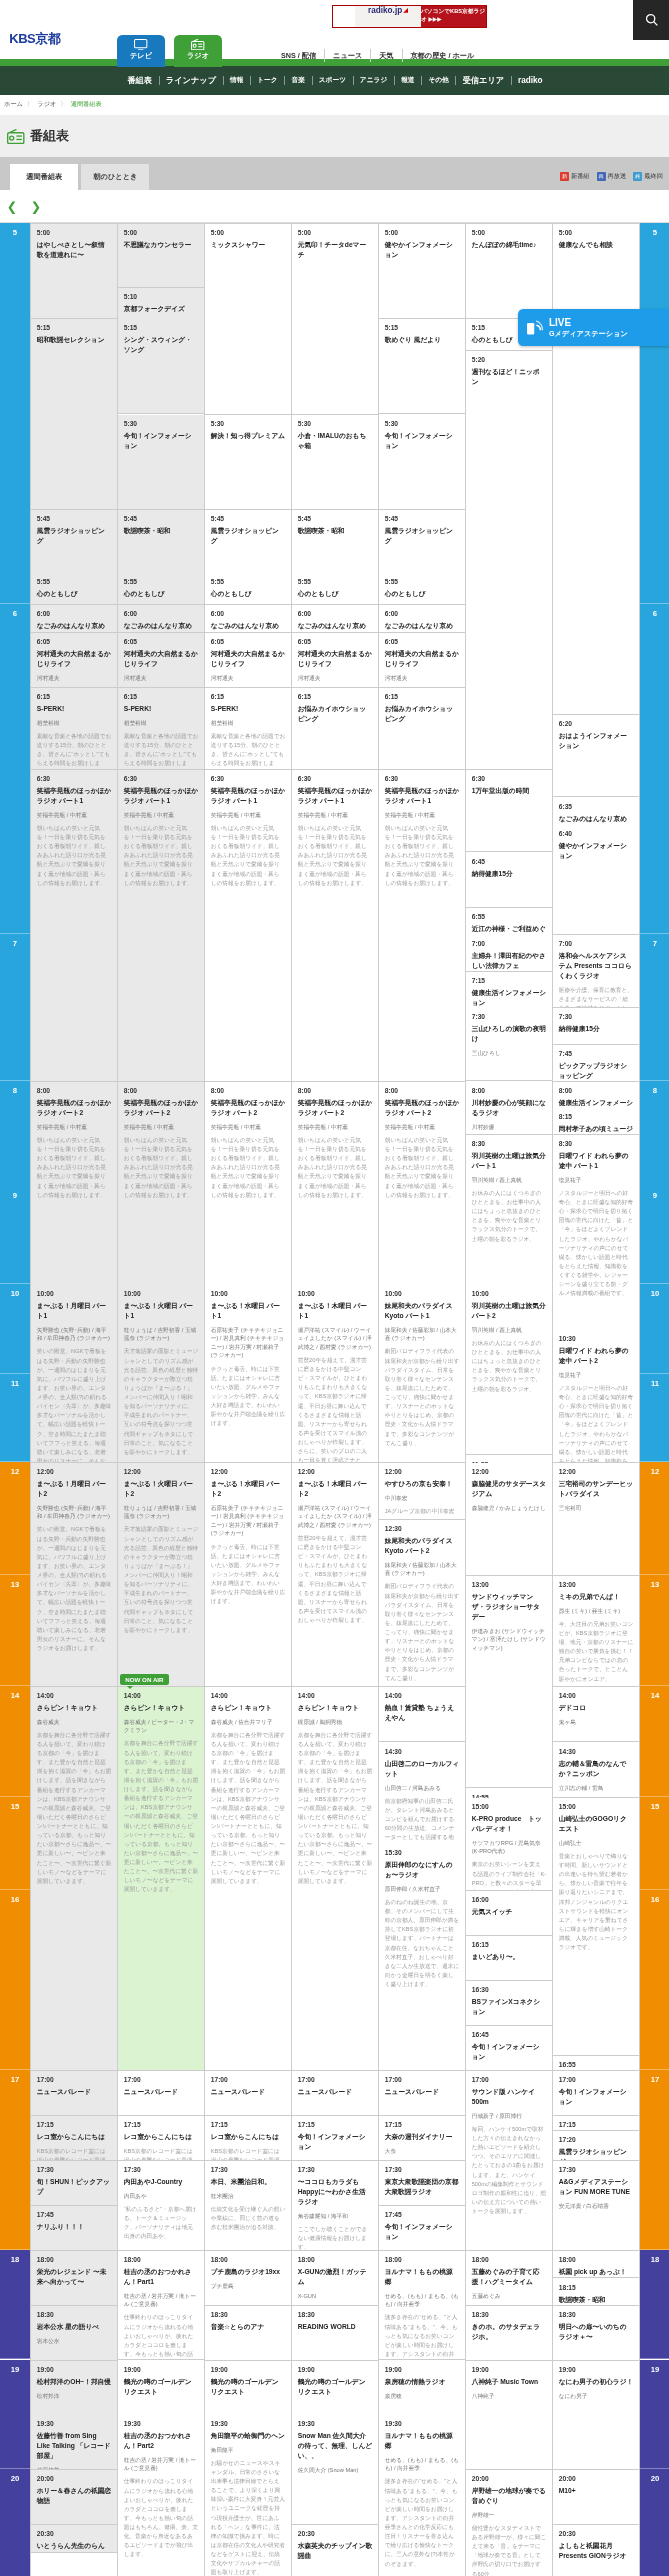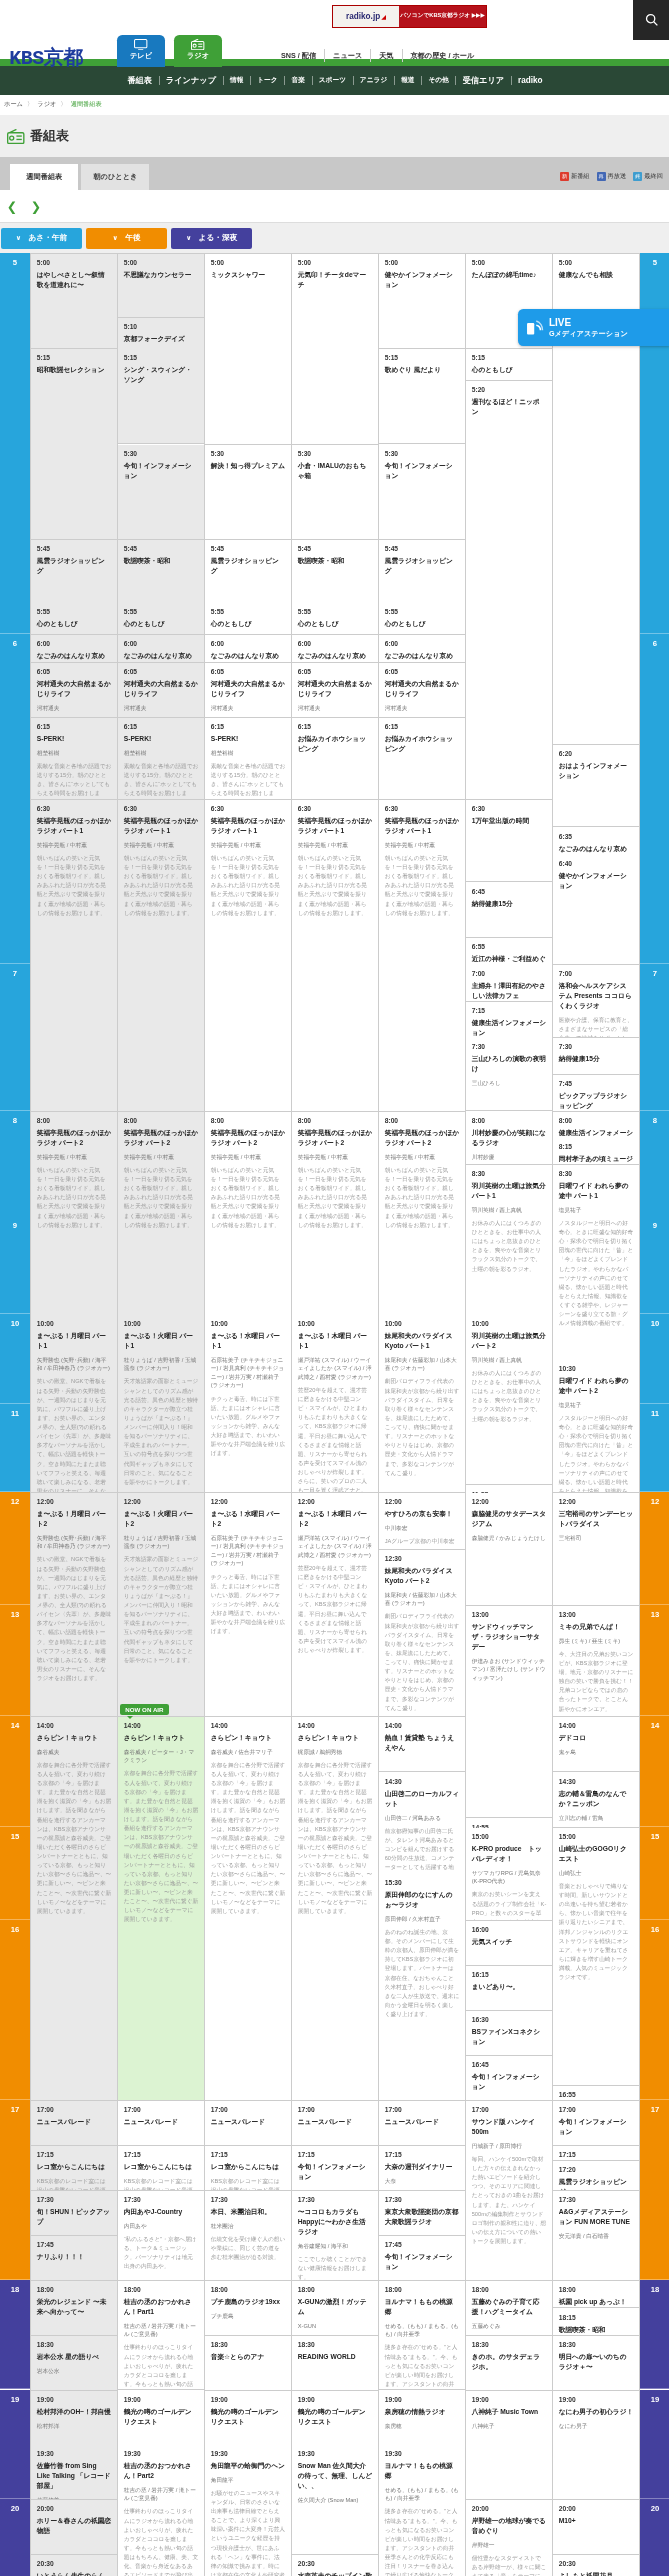--- a/index.html
+++ b/index.html
@@ -1,27 +1,27 @@
 <!DOCTYPE html>
 <html style="font-size:8.2px"><head>
 <meta charset="utf-8">
 <style>
   * { margin:0; padding:0; box-sizing:border-box; }
   html,body { width:670px; }
   body { font-family:"Liberation Sans","DejaVu Sans",sans-serif; background:#fff; color:#333; position:relative; width:670px; height:3091px; overflow:hidden; }
   .site-header { position:relative; height:59px; background:#fff; }
-  .logo { position:absolute; left:9.3px; top:44px; font-size:20px; font-weight:bold; color:#1e3c9e; letter-spacing:-0.5px;font-family:Liberation Mono, monospace; }
+  .logo { position:absolute; left:9.3px; top:30px; font-size:13px; font-weight:bold; color:#1e3c9e; letter-spacing:-0.5px; }
   .media-btn { position:absolute; top:35px; width:48px; height:32px; border-radius:5.2px 5.2px 0 0; color:#fff; text-align:center; font-size:7.2px; font-weight:bold; padding-top:4.1px; cursor:pointer; }
   .media-btn .mi { display:block; margin:0 auto 1px; }
   .btn-tv { left:117px; background:#1879bf; }
   .btn-radio { left:174px; background:#3fa037; }
   .util-links { position:absolute; left:281px; top:49px; font-size:7.2px; font-weight:bold; color:#333; }
   .util-links span.sep { display:inline-block; width:0.5px; height:13.4px; background:#ccc; vertical-align:middle; margin:0 8.2px; }
   .radiko-banner { position:absolute; left:332px; top:4.6px; width:155px; height:23px; display:flex; border:0.5px solid #a00; cursor:pointer; }
-  .radiko-banner .rb-left { background:#f4f2ee; color:#2a2a72; width:66px; display:flex; align-items:center; justify-content:center; font-weight:bold; font-size:8.2px; }
+  .radiko-banner .rb-left { background:#f4f2ee; color:#2a2a72; width:66px; display:flex; align-items:flex-start; justify-content:center; font-weight:bold; font-size:8.2px;margin-left:22px; }
   .radiko-banner .rb-left .wave { color:#c00; font-size:6.2px; margin-left:1px; }
   .radiko-banner .rb-right { background:#b5121b; color:#fff; flex:1; display:flex; align-items:center; justify-content:center; font-size:5.7px; font-weight:bold; }
   .search-btn { position:absolute; right:0; top:0; width:37px; height:40px; background:#262626; display:flex; align-items:center; justify-content:center; cursor:pointer; }
   .green-strip { height:6.7px; background:#3fa037; }
   .main-nav { height:29px; background:#2a4836; display:flex; align-items:center; justify-content:center; color:#fff; }
   .main-nav .nv { padding:0 6.7px; font-size:6.7px; font-weight:bold; cursor:pointer; white-space:nowrap; }
   .main-nav .nv.big { font-size:8.2px; }
   .main-nav .dv { width:0.5px; height:9.3px; background:rgba(255,255,255,.45); }
   .crumbs { height:20.6px; display:flex; align-items:center; padding-left:4.1px; font-size:6.2px; color:#555; background:#fff; }
   .crumbs .sep { margin:0 4.1px; color:#888; }
@@ -170,34 +170,20 @@
           <span>最終回</span>
         </div>
       </div>
   </div>
 
   <div class="date-bar">
     <div class="arrow">❮</div>
     <div class="arrow">❯</div>
   </div>
 
-  <div class="filter-row">
-    <div class="fbtn f-morning">
-        <span class="chev">∨</span>
-        <span>あさ・午前</span>
-      </div>
-    <div class="fbtn f-noon">
-        <span class="chev">∨</span>
-        <span>午後</span>
-      </div>
-    <div class="fbtn f-night">
-        <span class="chev">∨</span>
-        <span>よる・深夜</span>
-      </div>
-  </div>
 
   <div class="grid">
     <div class="gutter" id="gut-l" style="height: 2835px;">
         <div class="hourblk" style="top: 0px; height: 381px; background: rgb(39, 165, 220);">5</div>
         <div class="hourblk" style="top: 381px; height: 330px; background: rgb(39, 165, 220);">6</div>
         <div class="hourblk" style="top: 711px; height: 147px; background: rgb(39, 165, 220);">7</div>
         <div class="hourblk" style="top: 858px; height: 106px; background: rgb(39, 165, 220);">8</div>
         <div class="hourblk" style="top: 963px; height: 98px; background: rgb(39, 165, 220);">9</div>
         <div class="hourblk" style="top: 1061px; height: 90px; background: rgb(39, 165, 220);">10</div>
         <div class="hourblk" style="top: 1151px; height: 88px; background: rgb(39, 165, 220);">11</div>

